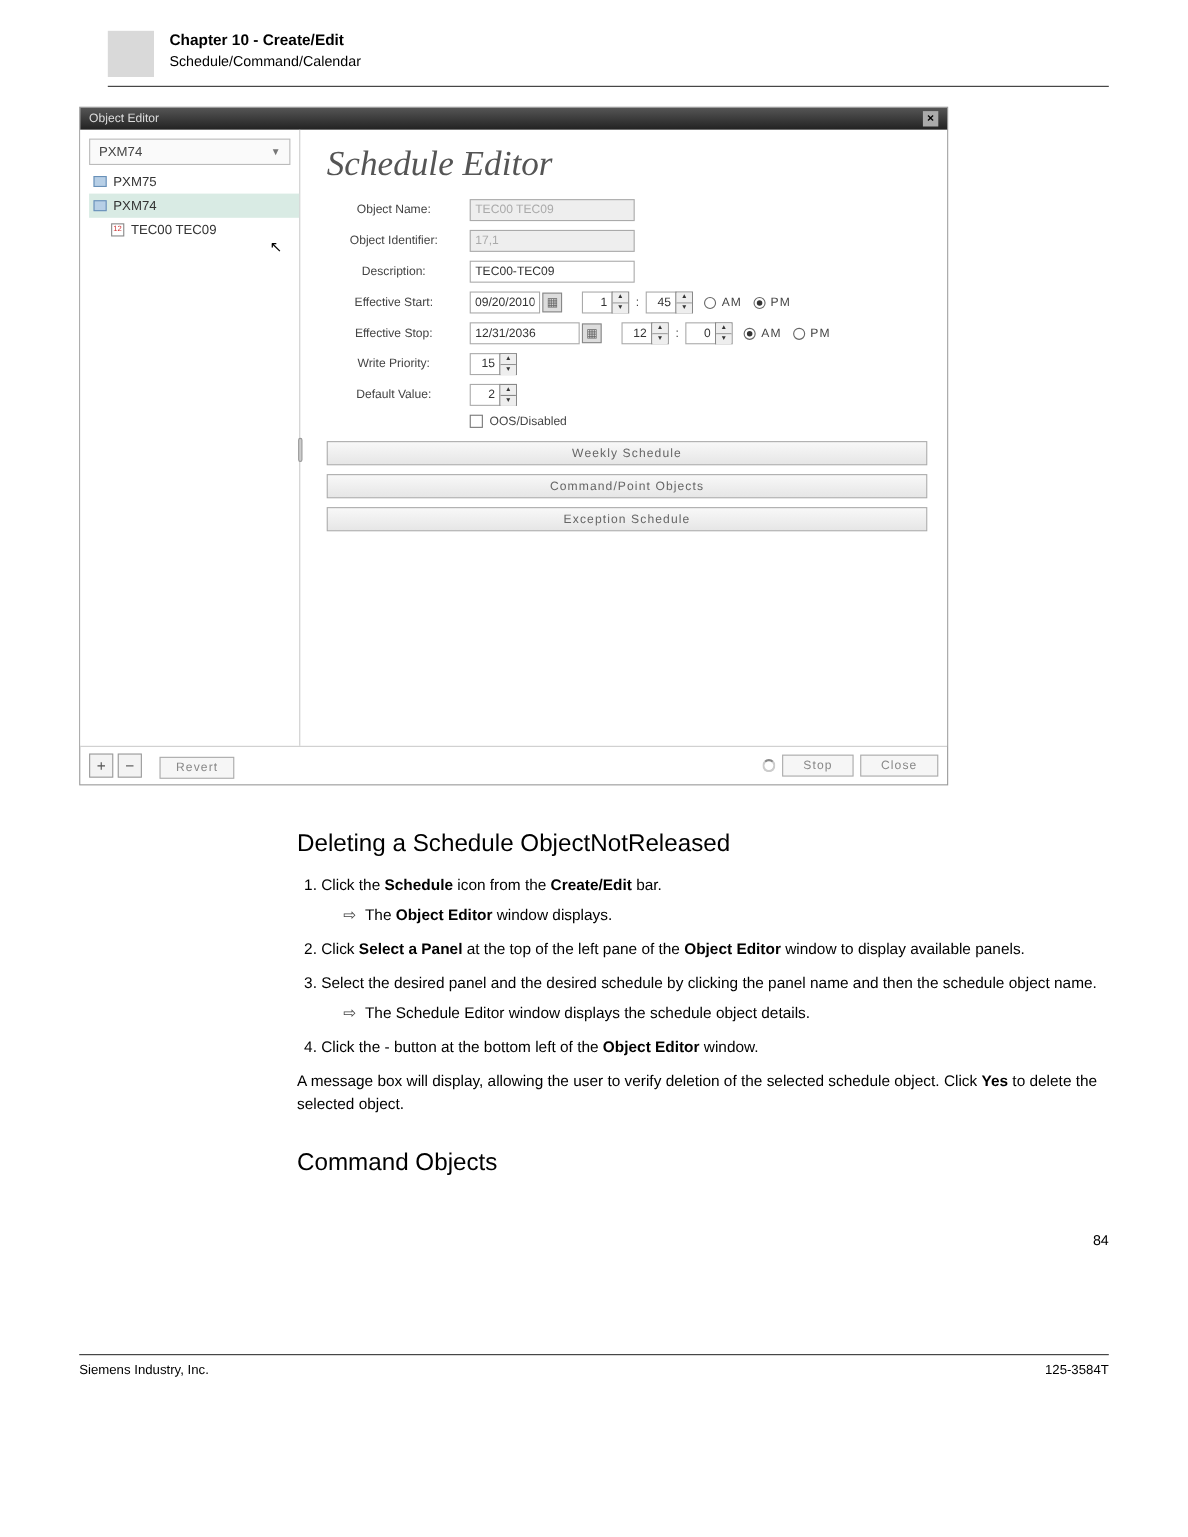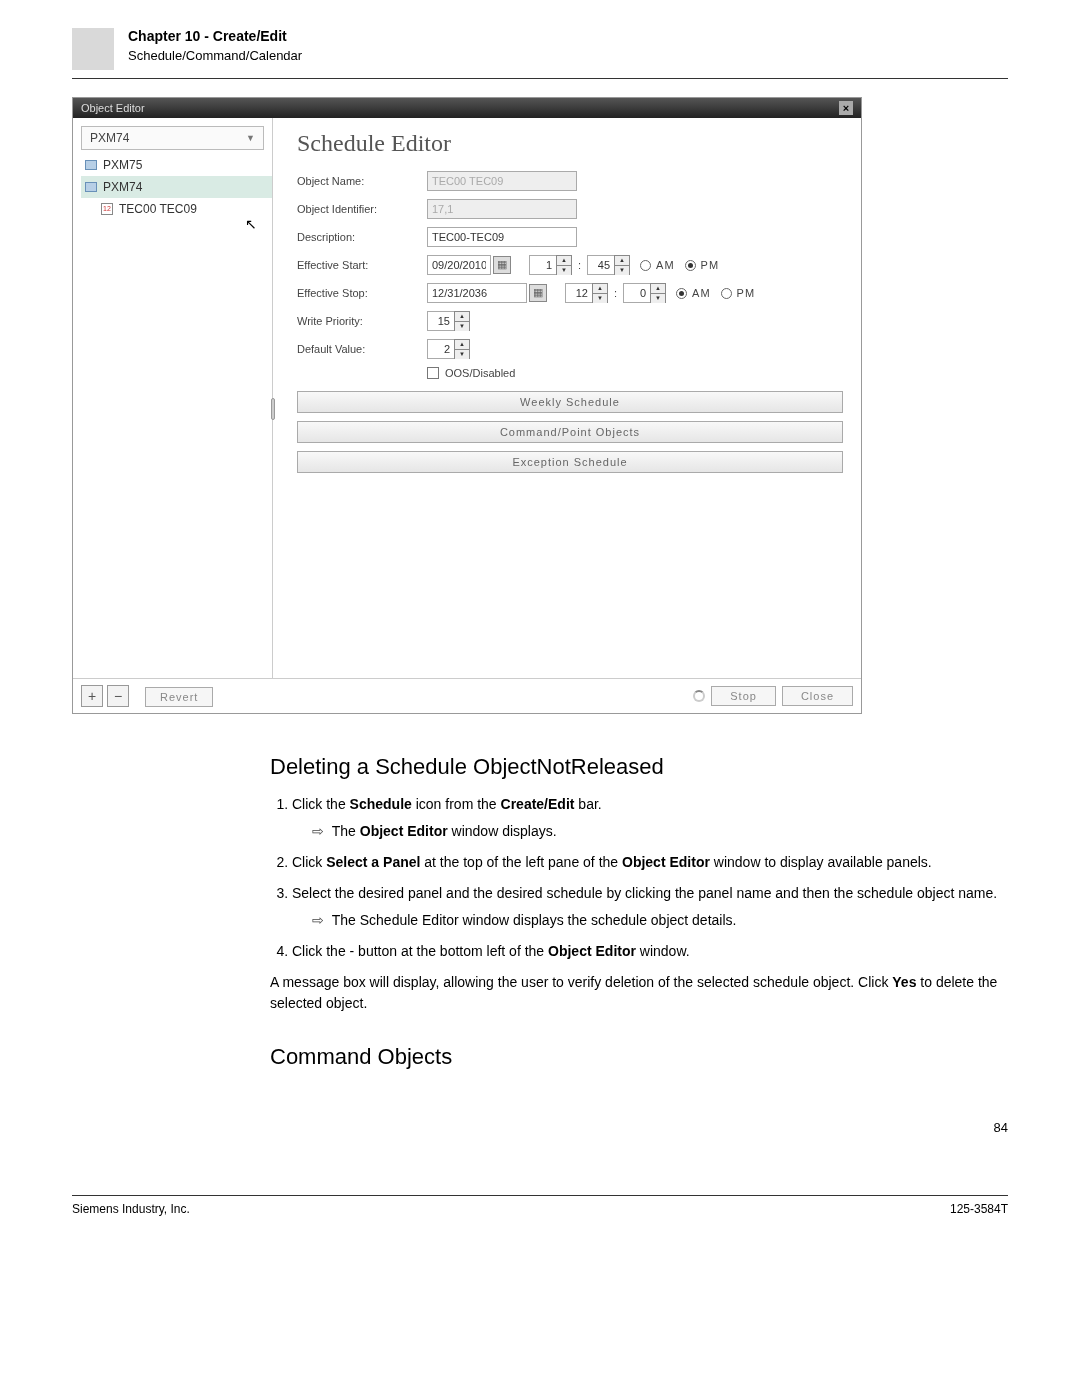--- a/index.html
+++ b/index.html
@@ -1,18 +1,18 @@
 <!DOCTYPE html>
 <html><head>
 <meta charset="utf-8">
 <style>
   * { box-sizing: border-box; margin: 0; padding: 0; }
   body { font-family: Arial, sans-serif; font-size: 13px; color: #000; background: #fff; width: 1080px; }
   .page { padding: 28px 72px 40px 72px; }
-  .header { display: flex; align-items: flex-start; gap: 14px; border-bottom: 1px solid #333; padding-bottom: 8px; margin-bottom: 18px; }
+  .header { display: flex; align-items: flex-start; gap: 14px; border-bottom: 1px solid #333; padding-bottom: 8px; margin-bottom: 18px; margin-left: 26px; }
   .header-block { width: 42px; height: 42px; background: #d9d9d9; }
   .chapter-title { font-weight: bold; font-size: 14px; margin-bottom: 4px; }
   .chapter-sub { font-size: 13px; }
 
   
   .obj-editor { border: 1px solid #999; width: 790px; margin: 0 0 40px 0; background: #fff; }
   .oe-title { background: linear-gradient(#555,#222); color: #ddd; font-size: 11px; padding: 3px 8px; display: flex; justify-content: space-between; align-items: center; font-family: Verdana, Arial, sans-serif; }
   .oe-title .close-x { color:#000; background:#aaa; width:14px; height:14px; text-align:center; line-height:14px; font-weight:bold; font-size:11px; }
   .oe-body { display: flex; height: 560px; background: #fff; }
 
@@ -22,23 +22,23 @@
   .tree { padding: 0 0 0 8px; font-size: 12px; color:#333; font-family: Verdana, Arial, sans-serif; }
   .tree-row { padding: 4px 4px; display:flex; align-items:center; gap:6px; }
   .tree-sel { background:#d9ebe4; }
   .tree-icon { width:12px; height:10px; background:#b7cfe6; border:1px solid #6890b8; display:inline-block; }
   .cal-icon { width:12px; height:12px; background:#fff; border:1px solid #888; display:inline-block; position:relative; }
   .cal-icon::before{ content:"12"; position:absolute; font-size:7px; top:1px; left:1px; color:#c33; }
   .cursor { position:absolute; left:172px; top:98px; font-size:14px; color:#000; }
   .splitter { position:absolute; right:-3px; top:280px; width:4px; height:22px; background:#ccc; border:1px solid #999; border-radius:2px; }
 
   .oe-right { flex:1; padding: 12px 18px 8px 24px; display:flex; flex-direction:column; position:relative; }
-  .se-title { font-family: Georgia, 'Times New Roman', serif; font-size: 24px; color:#555; margin-bottom: 14px; }
+  .se-title { font-family: Georgia, 'Times New Roman', serif; font-size: 32px; color:#555; margin-bottom: 14px; font-style: italic; }
   .form-row { display:flex; align-items:center; margin-bottom:8px; font-size:11px; font-family: Verdana, Arial, sans-serif; color:#444; }
-  .flabel { width:130px; text-align:left; padding-right:8px; }
+  .flabel { width:130px; text-align:center; padding-right:8px; }
   .txt { border:1px solid #aaa; height:20px; padding:2px 4px; font-size:11px; background:#fff; color:#333; }
   .txt.disabled { background:#eee; color:#aaa; }
   .w150 { width:150px; }
   .w30 { width:28px; text-align:right; }
   .spin { width:16px; height:20px; border:1px solid #888; display:inline-flex; flex-direction:column; margin-left:-1px; }
   .spin span{ flex:1; font-size:6px; text-align:center; line-height:9px; color:#333; background:#eee; }
   .spin span:first-child{ border-bottom:1px solid #888; }
   .cal-btn { width:18px; height:18px; border:1px solid #888; margin-left:2px; background:#ddd; display:inline-block; vertical-align:middle; position:relative; }
   .cal-btn::after{content:"▦"; position:absolute; top:1px; left:3px; font-size:11px; color:#666;}
   .colon { margin:0 6px; }
@@ -58,21 +58,21 @@
   
   .doc-body { margin-left: 198px; }
   .h2 { font-size: 22px; margin: 24px 0 14px 0; font-weight: normal; }
   ol.steps { list-style: decimal; padding-left: 22px; }
   ol.steps li { margin-bottom: 10px; line-height: 1.5; font-size: 14px; }
   .result { margin: 6px 0 10px 20px; display:flex; gap:8px; font-size:14px; }
   .arrow { color:#444; }
   .para { font-size:14px; line-height:1.5; margin-bottom:10px; }
   b { font-weight: bold; }
 
-  .page-footer { margin-top: 60px; border-top:1px solid #333; padding-top:6px; display:flex; justify-content:space-between; font-size:12px; }
+  .page-footer { margin-top: 96px; border-top:1px solid #333; padding-top:6px; display:flex; justify-content:space-between; font-size:12px; }
   .page-num { font-size:13px; margin-bottom:2px; }
 </style>
 </head>
 <body>
 
 <div class="page">
   <div class="header">
     <div class="header-block"></div>
     <div>
       <div class="chapter-title">Chapter 10 - Create/Edit</div>

